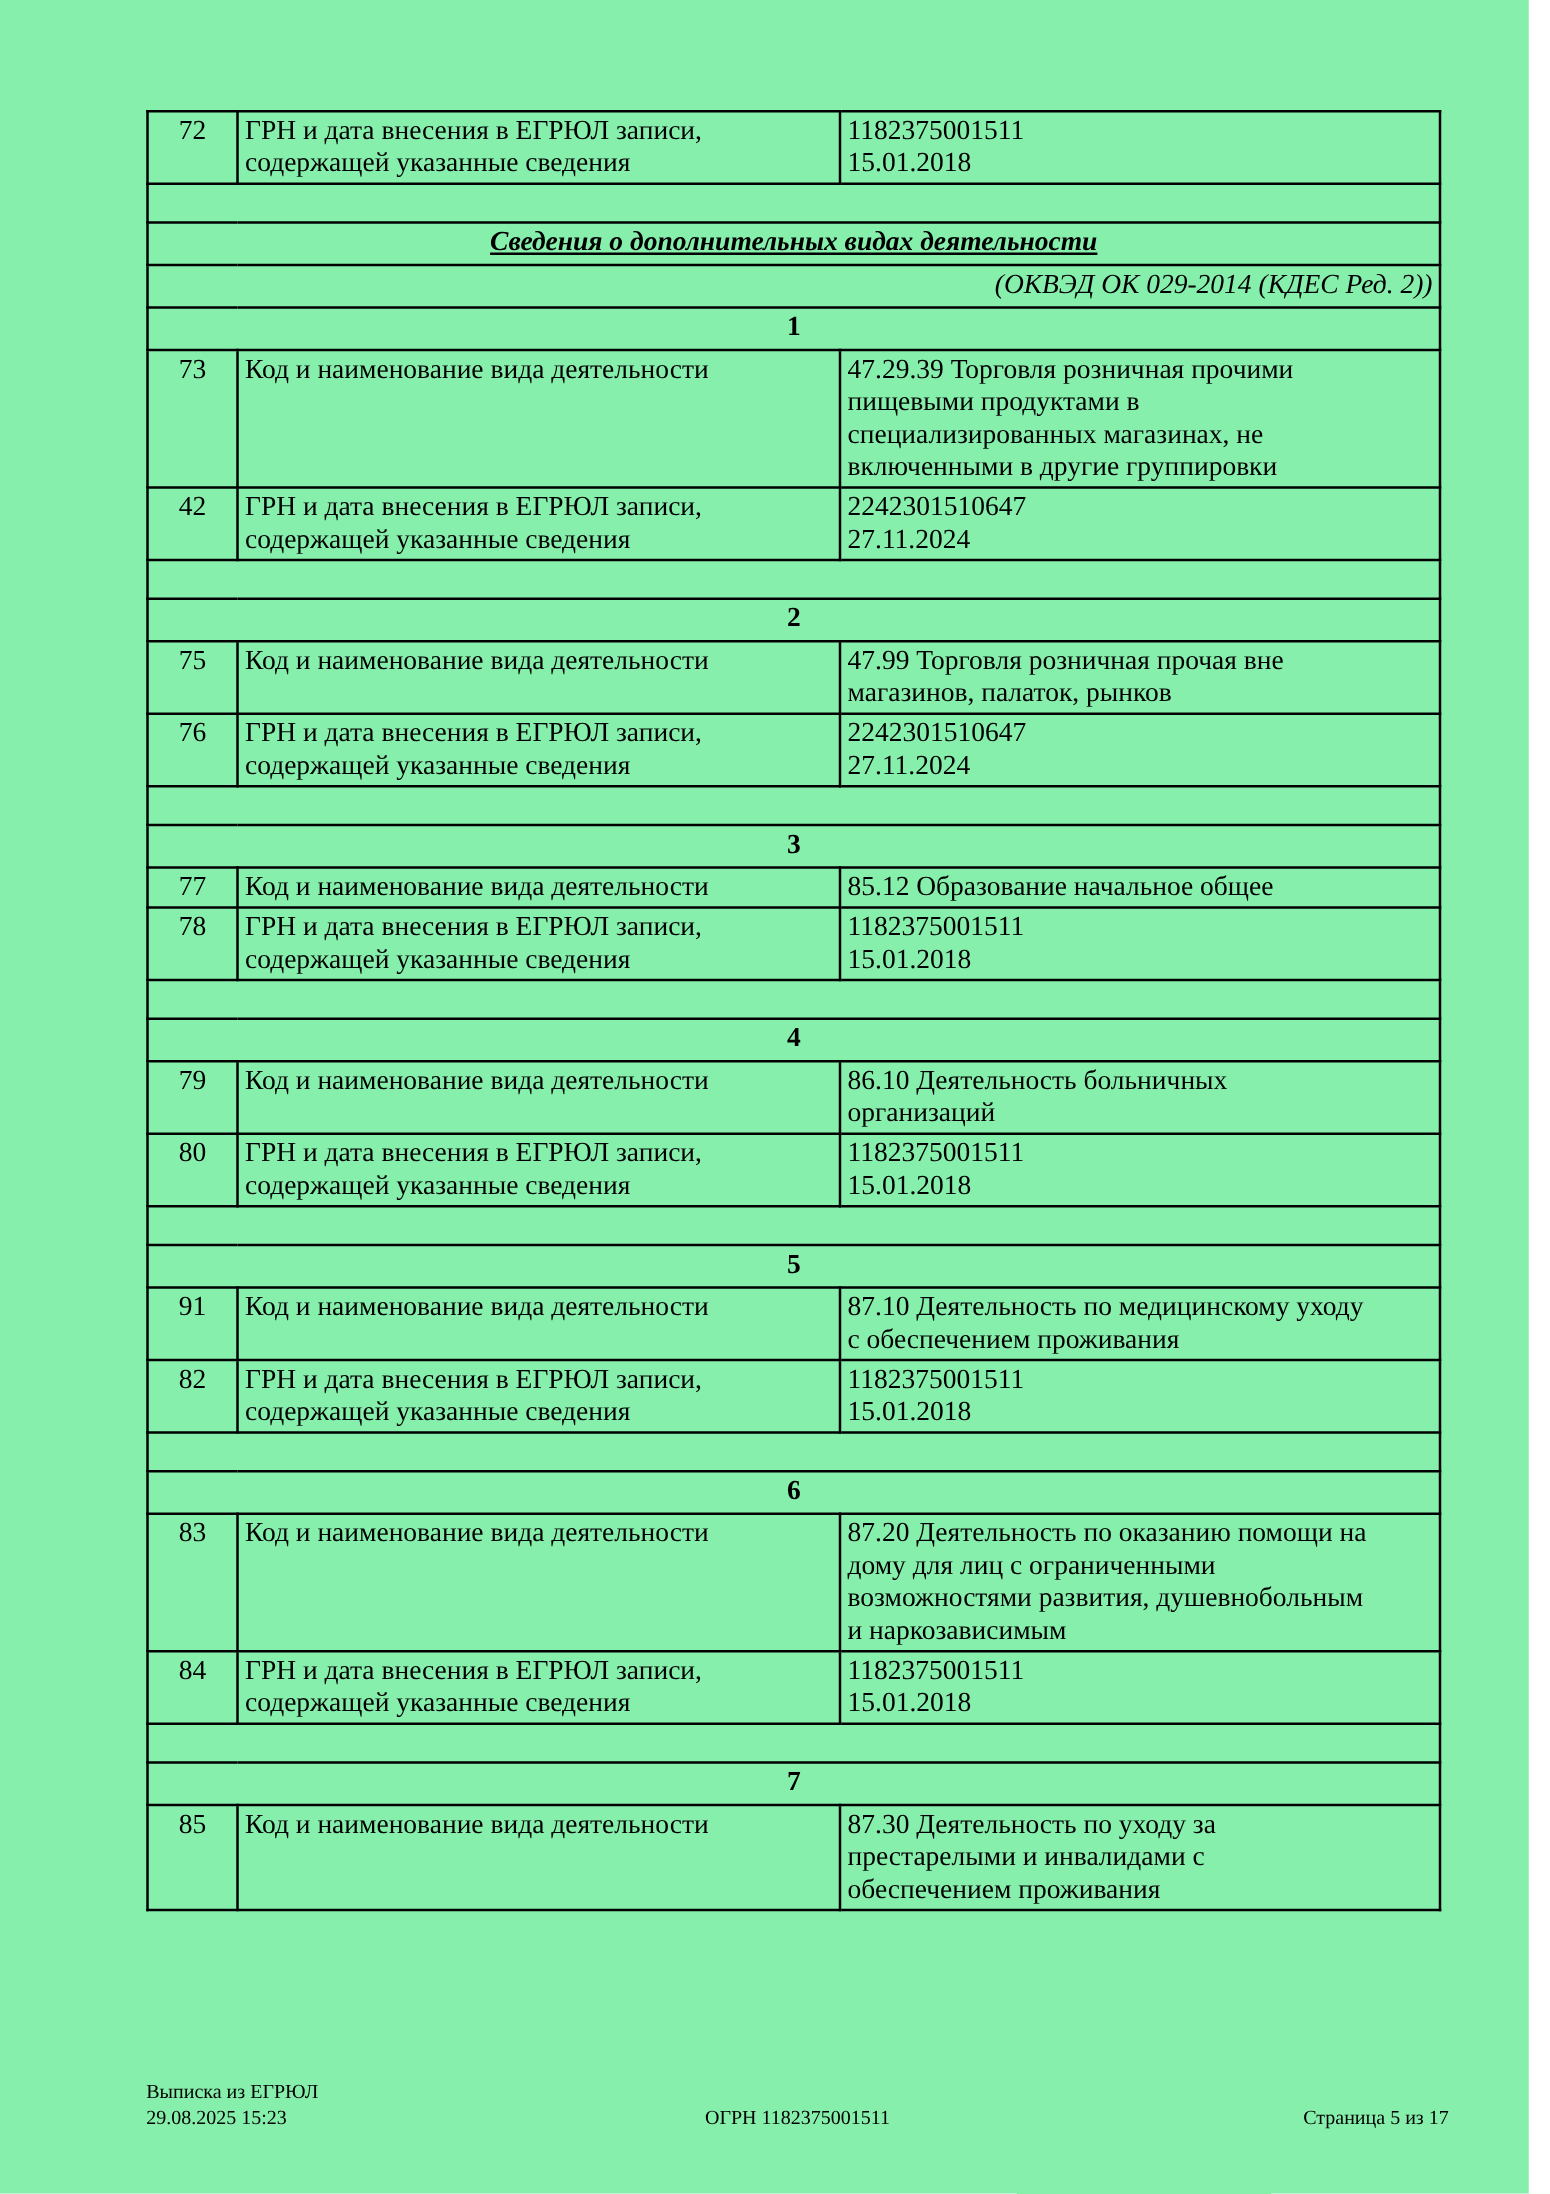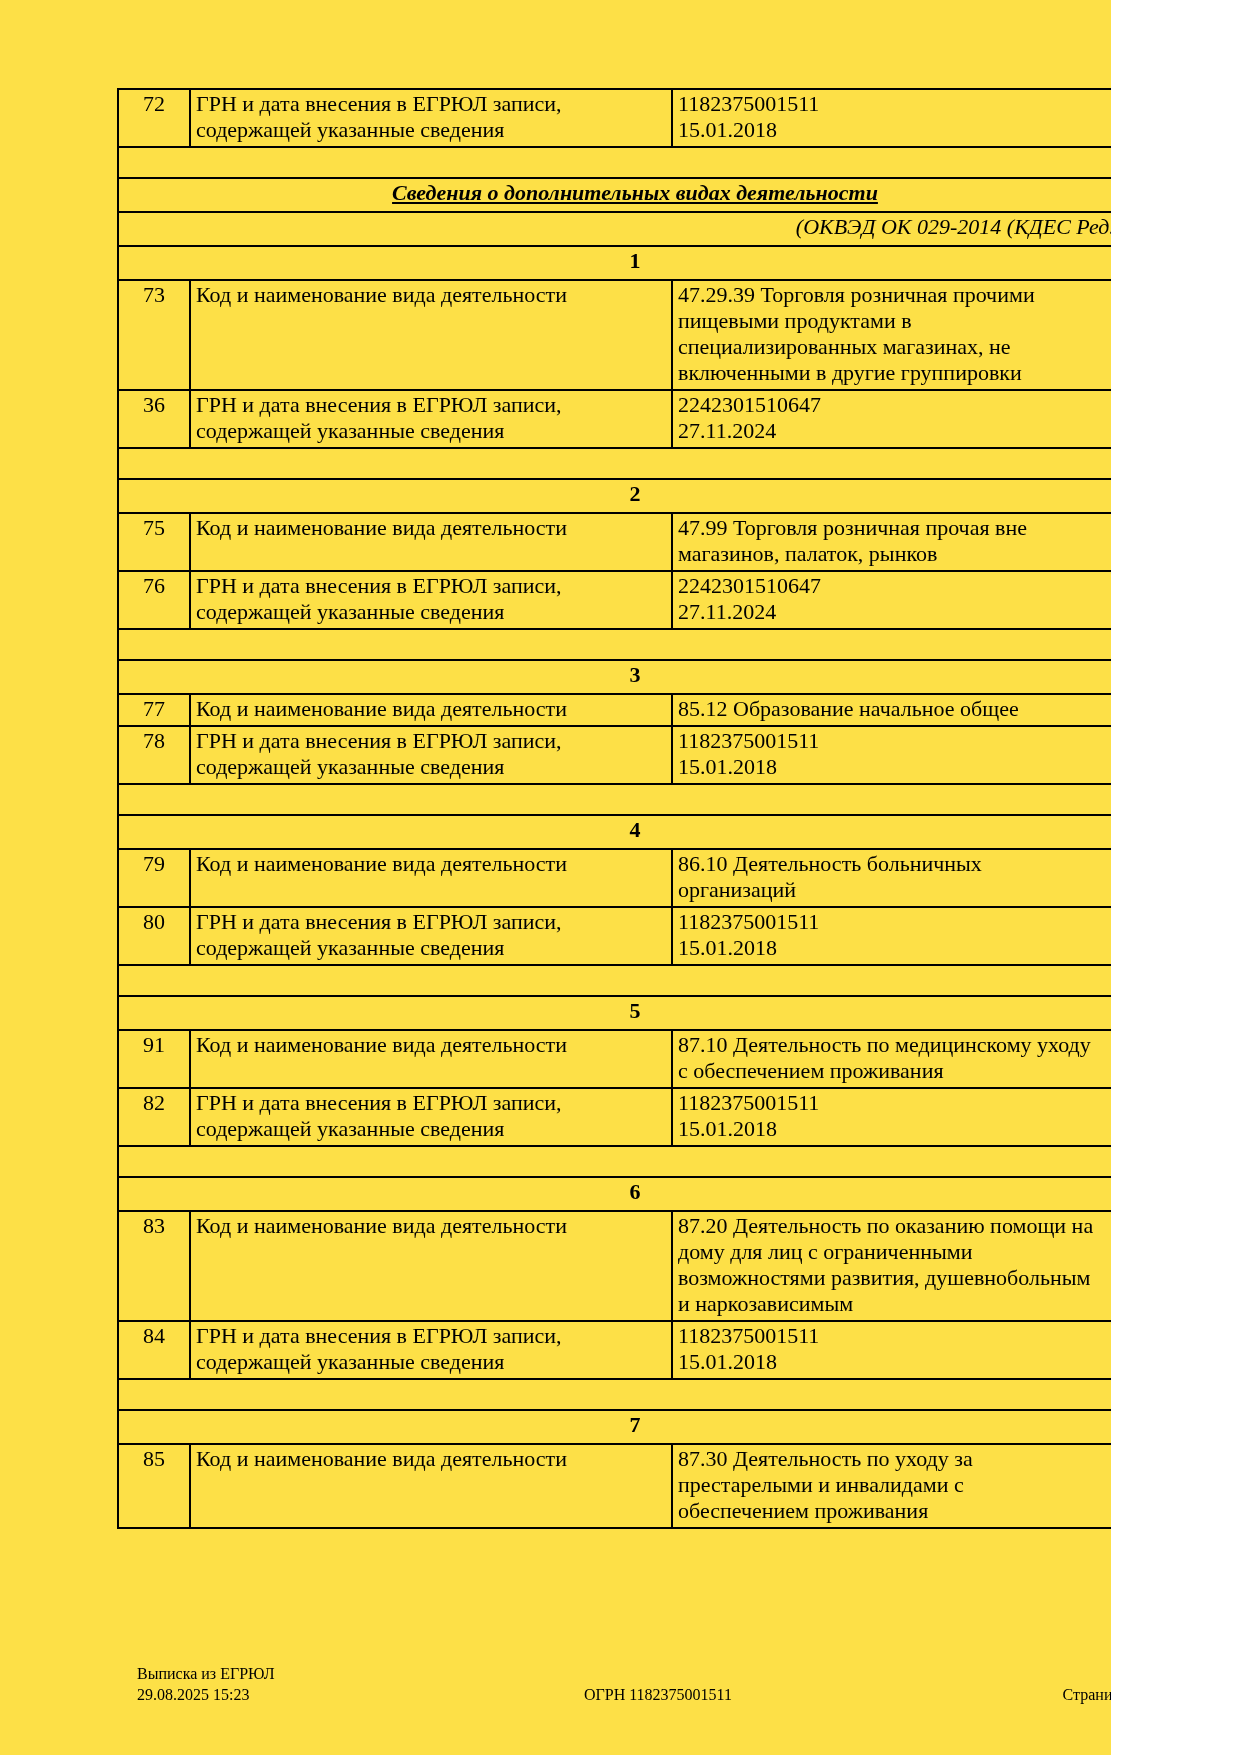--- a/index.html
+++ b/index.html
@@ -1,20 +1,20 @@
 <!DOCTYPE html>
 <html><head>
 <meta charset="utf-8">
 <style>
   html, body { margin: 0; padding: 0; background: #ffffff; }
   .page {
     position: relative;
-    width: 1111px;
+    width: 1223px;
     height: 1755px;
-    background: #fde047;
+    background: #86efac;
     color: #000000;
     font-family: "Liberation Serif", "DejaVu Serif", serif;
     overflow: hidden;
   }
   table.reg {
     position: absolute;
     left: 117px;
     top: 88px;
     width: 1034px;
     border-collapse: collapse;
@@ -35,21 +35,20 @@
   .pre { white-space: pre-line; }
   .footer {
     position: absolute;
     left: 117px;
     top: 1663px;
     width: 1042px;
     display: flex;
     align-items: flex-end;
     font-size: 16px;
     line-height: 21px;
-    margin-left: 20px;
   }
   .footer .fl { flex: 1 1 0; text-align: left; }
   .footer .fc { flex: 1 1 0; text-align: center; }
   .footer .fr { flex: 1 1 0; text-align: right; }
 </style>
 </head>
 <body>
 
 <div class="page">
 
@@ -85,21 +84,21 @@
     </tr>
     <tr>
       <td class="numcol">73</td>
       <td class="pre">Код и наименование вида деятельности</td>
       <td class="pre">47.29.39 Торговля розничная прочими
 пищевыми продуктами в
 специализированных магазинах, не
 включенными в другие группировки</td>
     </tr>
     <tr>
-      <td class="numcol">36</td>
+      <td class="numcol">42</td>
       <td class="pre">ГРН и дата внесения в ЕГРЮЛ записи,
 содержащей указанные сведения</td>
       <td class="pre">2242301510647
 27.11.2024</td>
     </tr>
 
     <tr class="spacer">
           <td colspan="3"></td>
         </tr>
 

